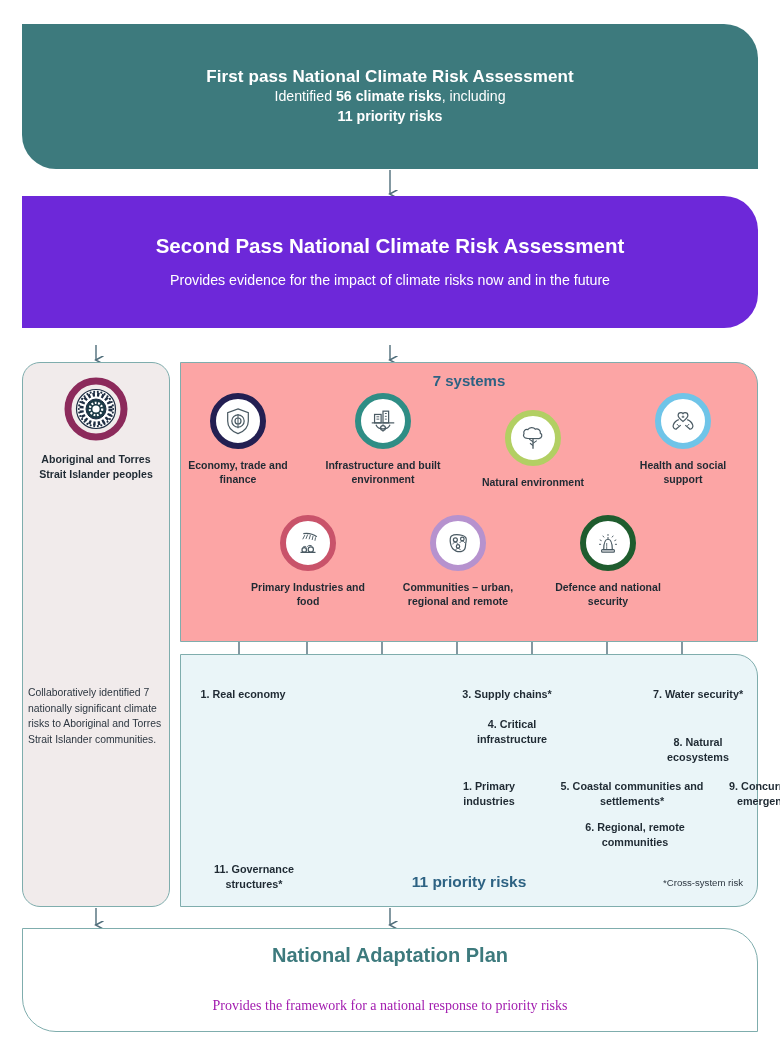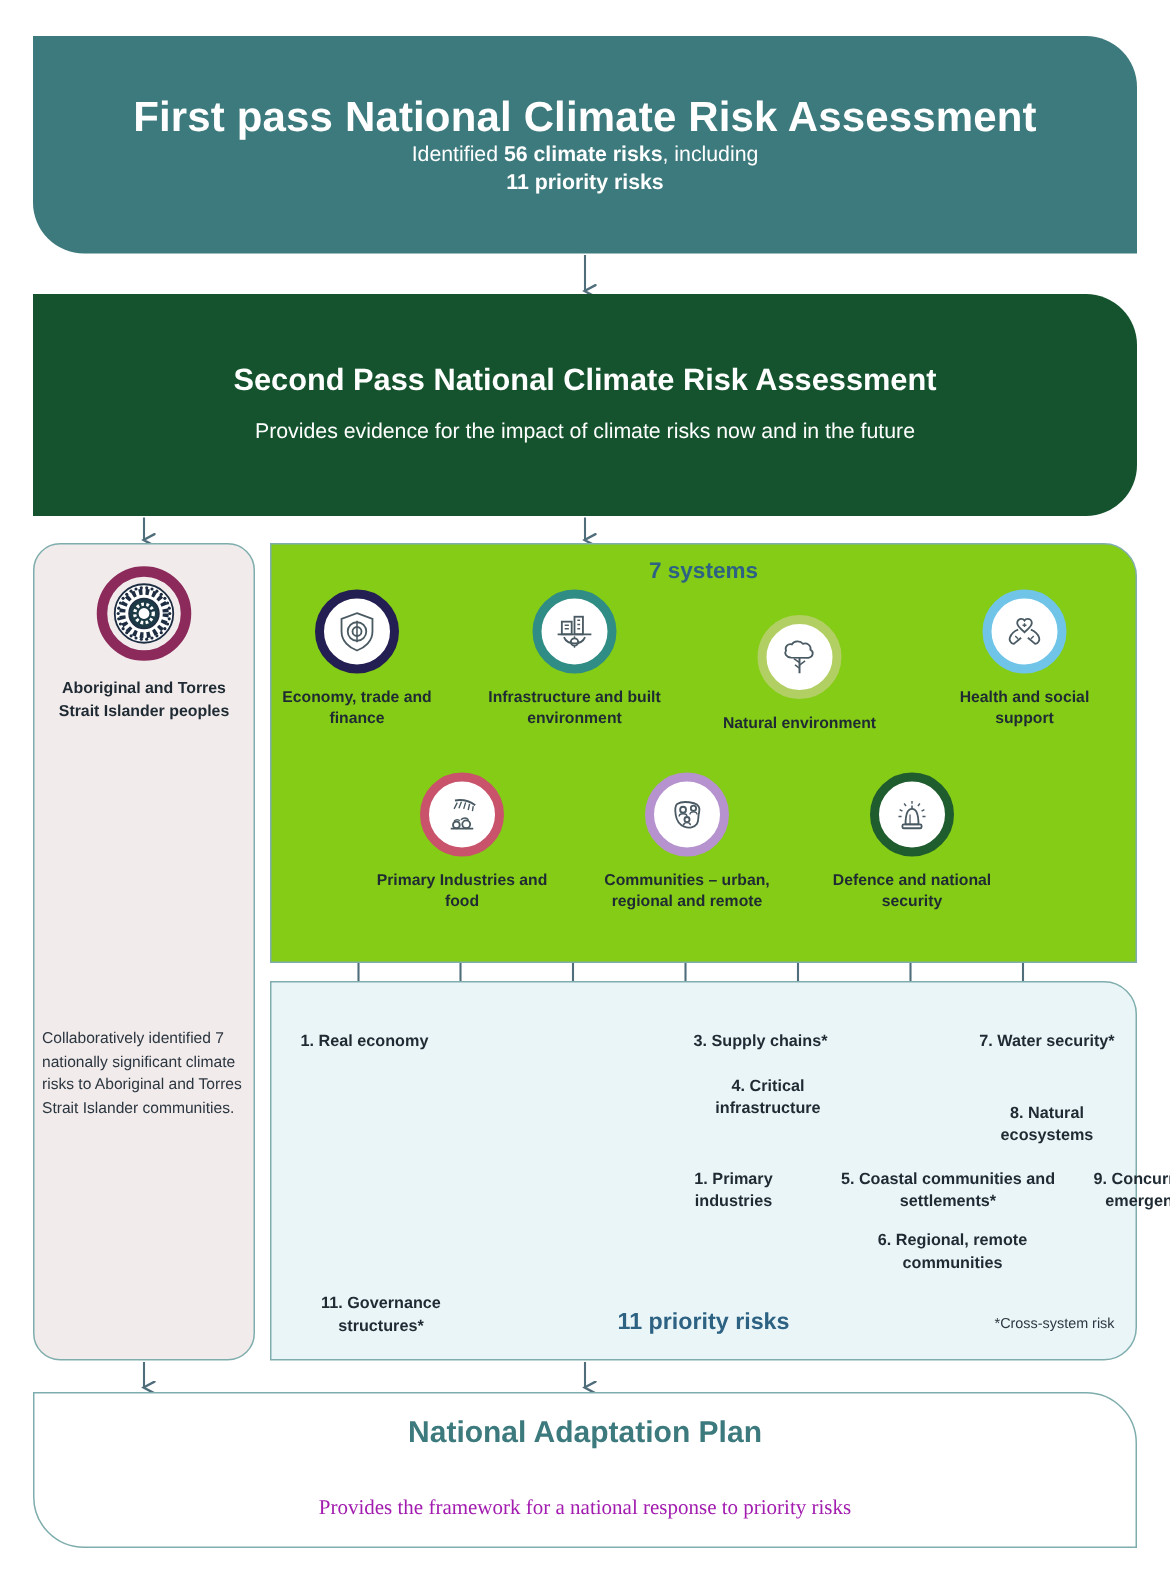--- a/index.html
+++ b/index.html
@@ -31,26 +31,26 @@
   .banner-sub { line-height: 1.35; }
 
   #banner-first {
     left: 22px; top: 24px; width: 736px; height: 145px;
     background: #3d7a7d;
     border-radius: 0 34px 34px 0;
     border-bottom-left-radius: 34px;
     color: #ffffff;
   }
   #banner-first { border-radius: 0 34px 0 34px; }
-  #banner-first .banner-title { font-size: 28px; letter-spacing: .1px;}
+  #banner-first .banner-title { font-size: 17px; letter-spacing: .1px;}
   #banner-first .banner-sub { font-size: 14.2px; }
 
   #banner-second {
-    left: 22px; top: 196px; width: 736px; height: 148px;
-    background: #14532d;
+    left: 22px; top: 196px; width: 736px; height: 132px;
+    background: #6d28d9;
     border-radius: 0 34px 34px 0;
     color: #ffffff;
   }
   #banner-second .banner-title { font-size: 20.5px; margin-bottom: 13px; }
   #banner-second .banner-sub { font-size: 14.2px; }
 
   #banner-plan {
     left: 22px; top: 928px; width: 736px; height: 104px;
     background: #ffffff;
     border: 1.6px solid #7fadad;
@@ -66,21 +66,21 @@
   #panel-indigenous {
     position: absolute;
     left: 22px; top: 362px; width: 148px; height: 545px;
     background: #f1ebeb;
     border: 1.4px solid #7fadad;
     border-radius: 18px;
   }
   #panel-systems {
     position: absolute;
     left: 180px; top: 362px; width: 578px; height: 280px;
-    background: #84cc16;
+    background: #fca5a5;
     border: 1.4px solid #7fadad;
     border-radius: 0 22px 0 0;
   }
   #panel-risks {
     position: absolute;
     left: 180px; top: 654px; width: 578px; height: 253px;
     background: #eaf5f8;
     border: 1.4px solid #7fadad;
     border-radius: 0 22px 22px 0;
   }

